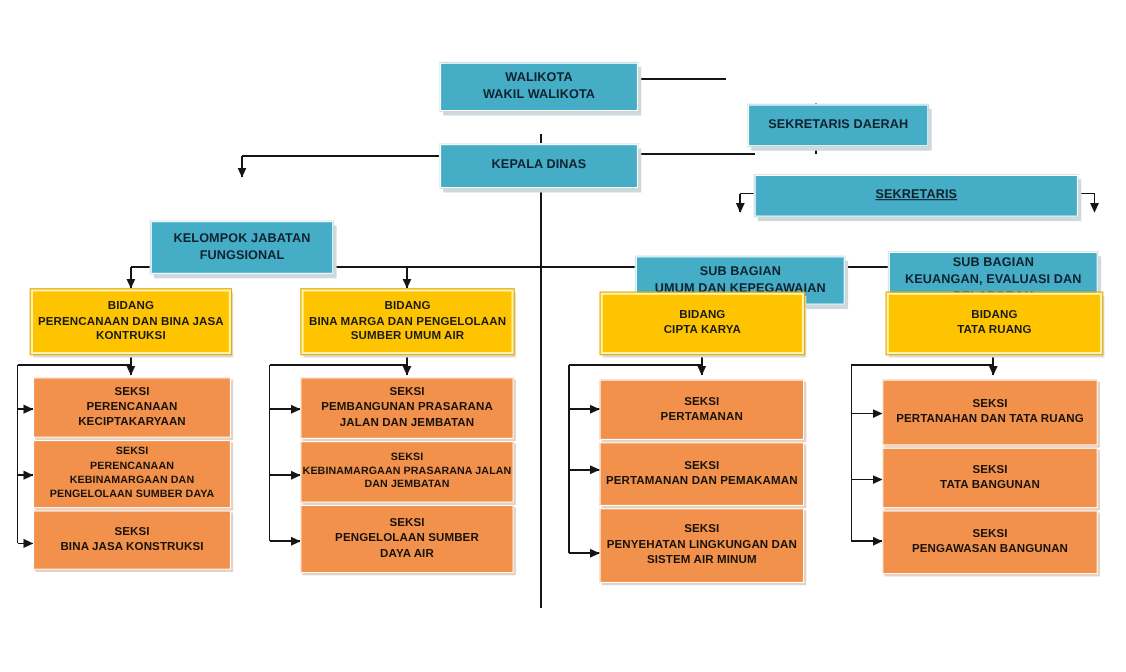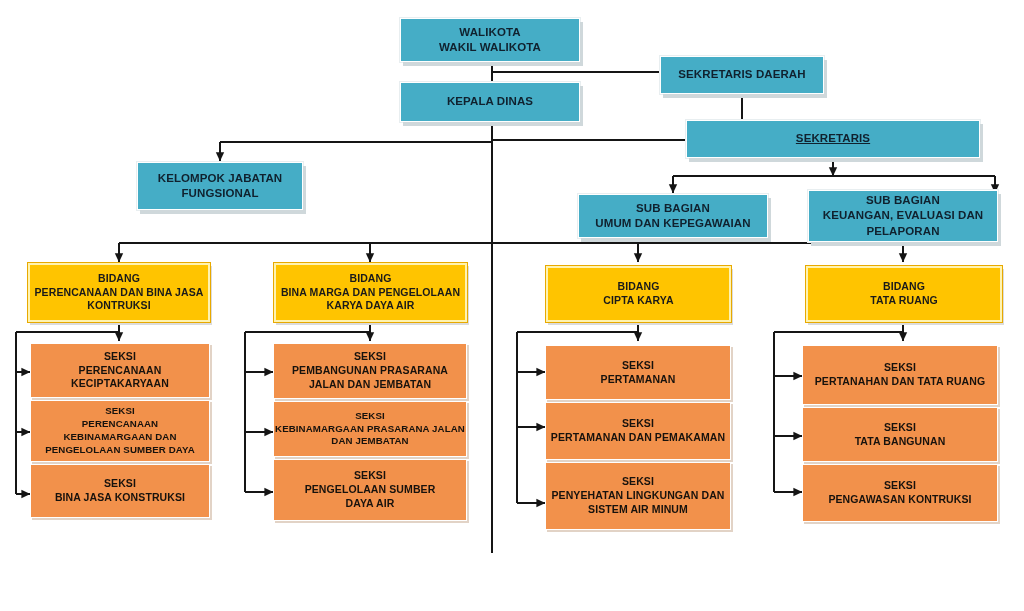--- a/index.html
+++ b/index.html
@@ -34,20 +34,21 @@
   .node .ln{display:block;white-space:nowrap;}
 
   
   .teal{
     background:#45adc6;
     border:1px solid #ffffff;
     box-shadow:3px 4px 0 0 #cfd8db, 0 0 0 1px #e8eef0;
     font-size:11.5px;
     font-weight:bold;
     color:#10212e;
+    margin-top:39px;
   }
   
   .yellow{
     background:#ffc400;
     border:2px solid #fff3b0;
     outline:1px solid #e8a900;
     font-size:10.5px;
     font-weight:bold;
     color:#1a1a1a;
     box-shadow:2px 3px 0 0 #dcdcdc;
@@ -134,25 +135,25 @@
       <path d="M774,436 L802,436" marker-end="url(#arw)"></path>
       <path d="M774,492 L802,492" marker-end="url(#arw)"></path>
     </g>
   </svg>
 
   <div class="node teal" style="left:400px;top:18px;width:180px;height:44px;">
     <span class="ln">WALIKOTA</span>
     <span class="ln">WAKIL WALIKOTA</span>
   </div>
 
-  <div class="node teal" style="left:660px;top:56px;width:164px;height:38px;">
+  <div class="node teal" style="left:680px;top:56px;width:164px;height:38px;">
     <span class="ln">SEKRETARIS DAERAH</span>
   </div>
 
-  <div class="node teal" style="left:400px;top:82px;width:180px;height:40px;">
+  <div class="node teal" style="left:400px;top:92px;width:180px;height:40px;">
     <span class="ln">KEPALA DINAS</span>
   </div>
 
   <div class="node teal" style="left:686px;top:120px;width:294px;height:38px;text-decoration:underline;">
     <span class="ln">SEKRETARIS</span>
   </div>
 
   <div class="node teal" style="left:137px;top:162px;width:166px;height:48px;">
     <span class="ln">KELOMPOK JABATAN</span>
     <span class="ln">FUNGSIONAL</span>
@@ -171,21 +172,21 @@
 
   <div class="node yellow" style="left:28px;top:263px;width:182px;height:59px;">
     <span class="ln">BIDANG</span>
     <span class="ln">PERENCANAAN DAN BINA JASA</span>
     <span class="ln">KONTRUKSI</span>
   </div>
 
   <div class="node yellow" style="left:274px;top:263px;width:193px;height:59px;">
     <span class="ln">BIDANG</span>
     <span class="ln">BINA MARGA DAN PENGELOLAAN</span>
-    <span class="ln">KARYA DAYA AIR</span>
+    <span class="ln">SUMBER UMUM AIR</span>
   </div>
 
   <div class="node yellow" style="left:546px;top:266px;width:185px;height:56px;">
     <span class="ln">BIDANG</span>
     <span class="ln">CIPTA KARYA</span>
   </div>
 
   <div class="node yellow" style="left:806px;top:266px;width:196px;height:56px;">
     <span class="ln">BIDANG</span>
     <span class="ln">TATA RUANG</span>
@@ -240,17 +241,17 @@
   <div class="node orange tight" style="left:802px;top:345px;width:196px;height:60px;">
     <span class="ln">SEKSI</span>
     <span class="ln">PERTANAHAN DAN TATA RUANG</span>
   </div>
   <div class="node orange tight" style="left:802px;top:407px;width:196px;height:55px;">
     <span class="ln">SEKSI</span>
     <span class="ln">TATA BANGUNAN</span>
   </div>
   <div class="node orange tight" style="left:802px;top:464px;width:196px;height:58px;">
     <span class="ln">SEKSI</span>
-    <span class="ln">PENGAWASAN KONTRUKSI</span>
+    <span class="ln">PENGAWASAN BANGUNAN</span>
   </div>
 
 
 </div>
 
 </body></html>

